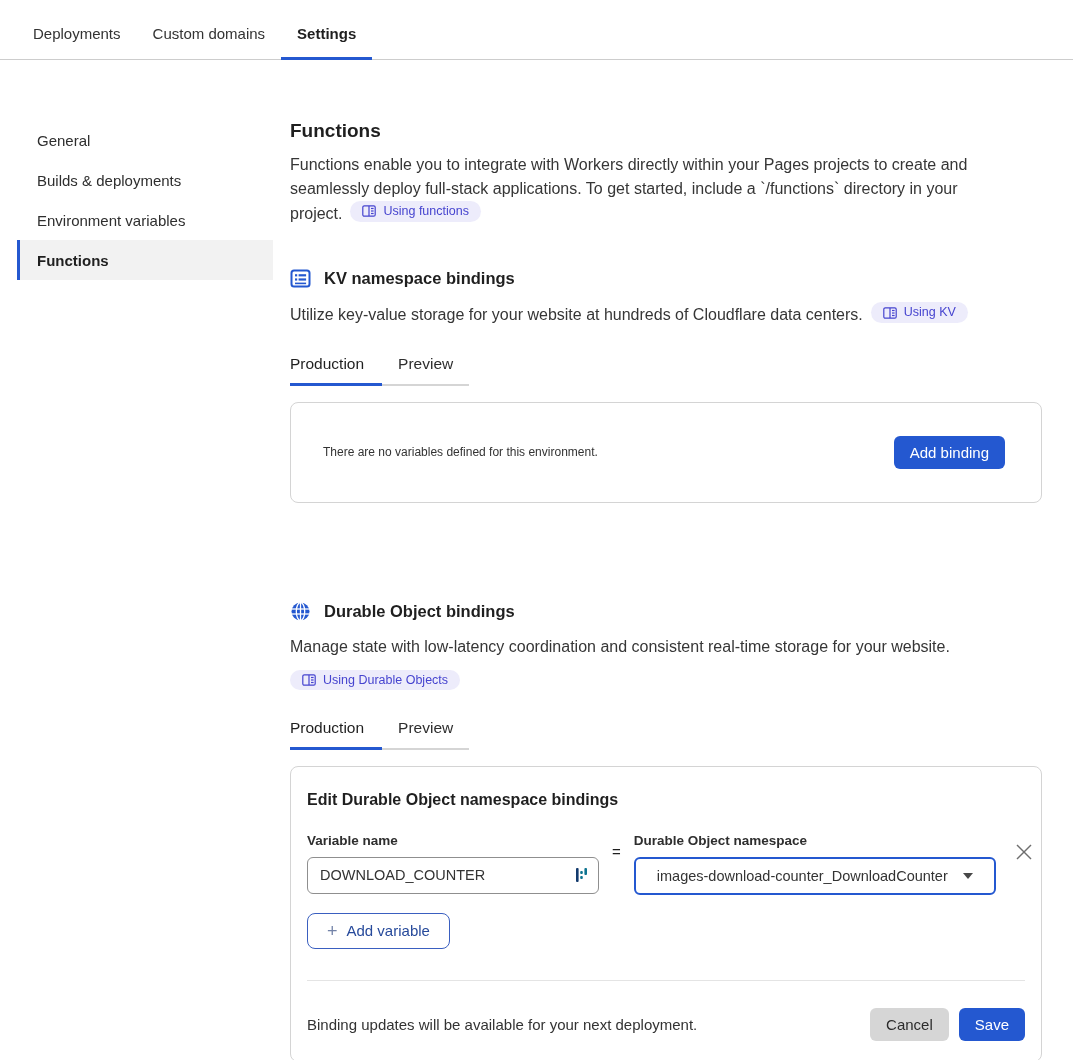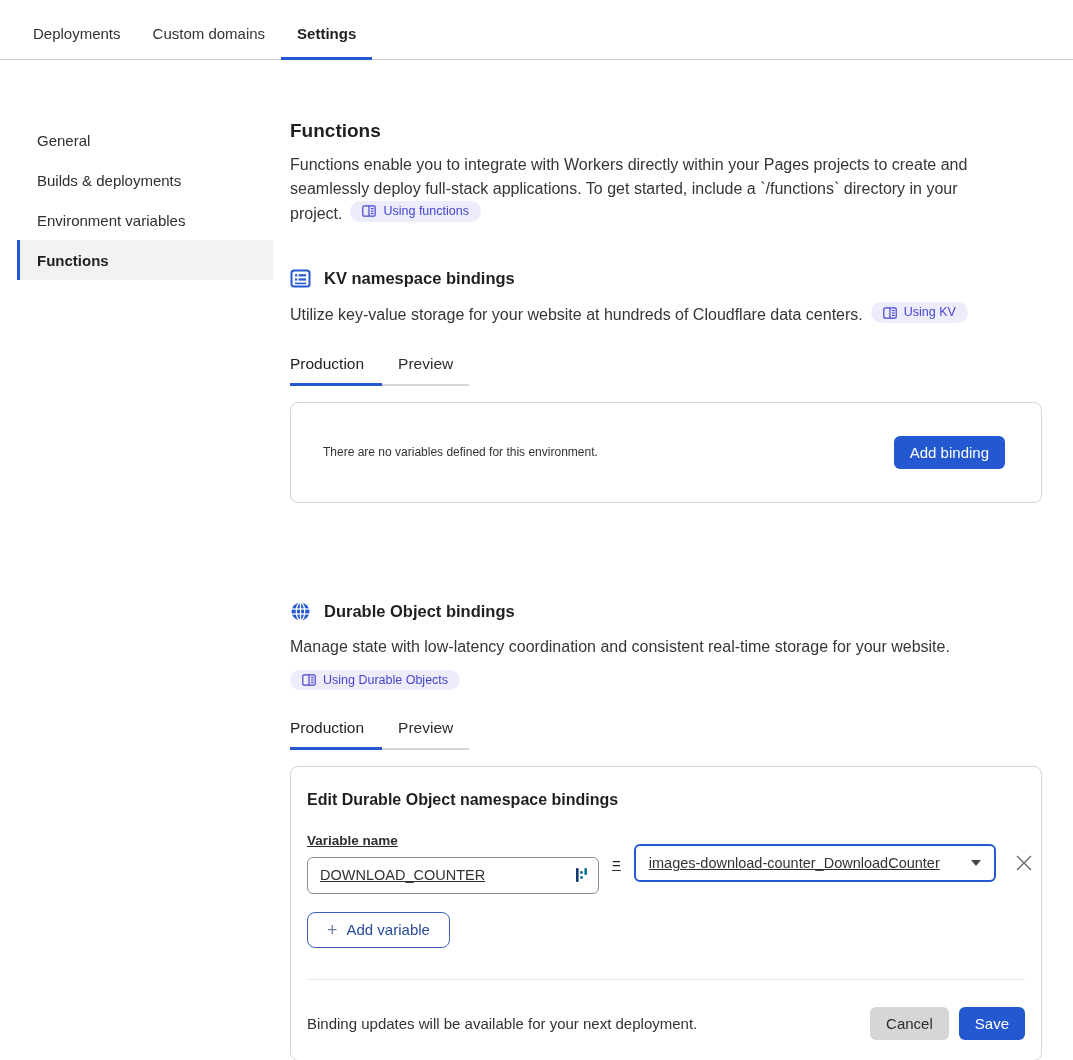--- a/index.html
+++ b/index.html
@@ -70,35 +70,35 @@
     height:101px;display:flex;align-items:center;justify-content:space-between;
     padding:0 36px 0 32px;
   }
   .empty-text{font-size:12px;color:#333;}
   .btn{font-family:inherit;font-size:15px;border-radius:6px;cursor:pointer;border:none;}
   .btn-primary{background:var(--blue);color:#fff;padding:8px 16px;}
   .btn-cancel{background:#d6d6d6;color:#2c2c2c;padding:8px 16px;margin-right:10px;}
   
   .card-edit{padding:24px 16px 20px;}
   .card-edit h3{margin:0;font-size:16px;font-weight:700;color:var(--heading);}
-  .form-row{display:flex;align-items:center;margin-top:24px;text-decoration:underline;}
+  .form-row{display:flex;align-items:flex-start;margin-top:24px;}
   .field-label{display:block;font-size:13.5px;font-weight:700;color:#2e2e2e;margin-bottom:9px;}
   .input-wrap{
     width:292px;height:37px;border:1px solid #8f8f8f;border-radius:6px;
     display:flex;align-items:center;padding:0 10px;background:#fff;
   }
   .input-wrap input{
     border:none;outline:none;flex:1;min-width:0;font-family:inherit;
     font-size:14.5px;color:#333;background:transparent;
   }
   .equals{height:37px;display:flex;align-items:center;margin:0 13px;font-size:15px;color:#1f1f1f;}
   .select{
     width:362px;height:38px;border:2px solid var(--blue);border-radius:6px;
     display:flex;align-items:center;justify-content:space-between;
-    padding:0 13px;font-size:14.5px;color:#333;cursor:pointer;background:#fff;
+    padding:0 21px;font-size:14.5px;color:#333;cursor:pointer;background:#fff;
   }
   .caret{width:0;height:0;border-left:5px solid transparent;border-right:5px solid transparent;border-top:6px solid #484848;}
   .remove-x{
     height:38px;display:flex;align-items:center;margin-left:19px;cursor:pointer;color:#6e6e6e;
   }
   .btn-add-var{
     margin-top:18px;display:inline-flex;align-items:center;gap:9px;
     background:#fff;border:1px solid #3a5fc0;color:#274a9b;border-radius:8px;
     padding:8px 19px;font-size:15px;font-family:inherit;cursor:pointer;
   }
@@ -235,20 +235,21 @@
                   <rect x="5.2" y="9" width="2.6" height="3" rx="1" fill="#0e7490"></rect>
                   <rect x="9.4" y="1" width="2.6" height="7" rx="1" fill="#0e7490"></rect>
                 </svg>
             </span>
           </div>
         </div>
 
         <div class="equals">=</div>
 
         <div>
+          <label class="field-label">Durable Object namespace</label>
           <div class="select">
             <span>images-download-counter_DownloadCounter</span>
             <span class="caret"></span>
           </div>
         </div>
 
         <div class="remove-x">
           <svg width="18" height="18" viewBox="0 0 18 18" stroke="#6e6e6e" stroke-width="1.4">
               <line x1="2" y1="2" x2="16" y2="16"></line>
               <line x1="16" y1="2" x2="2" y2="16"></line>

